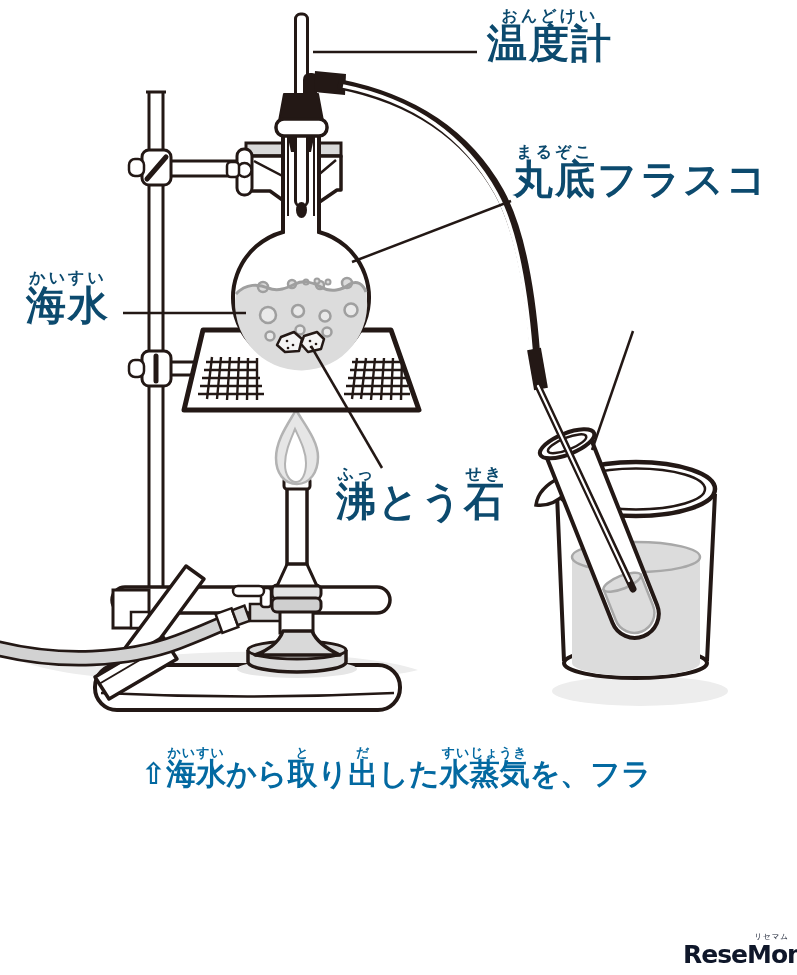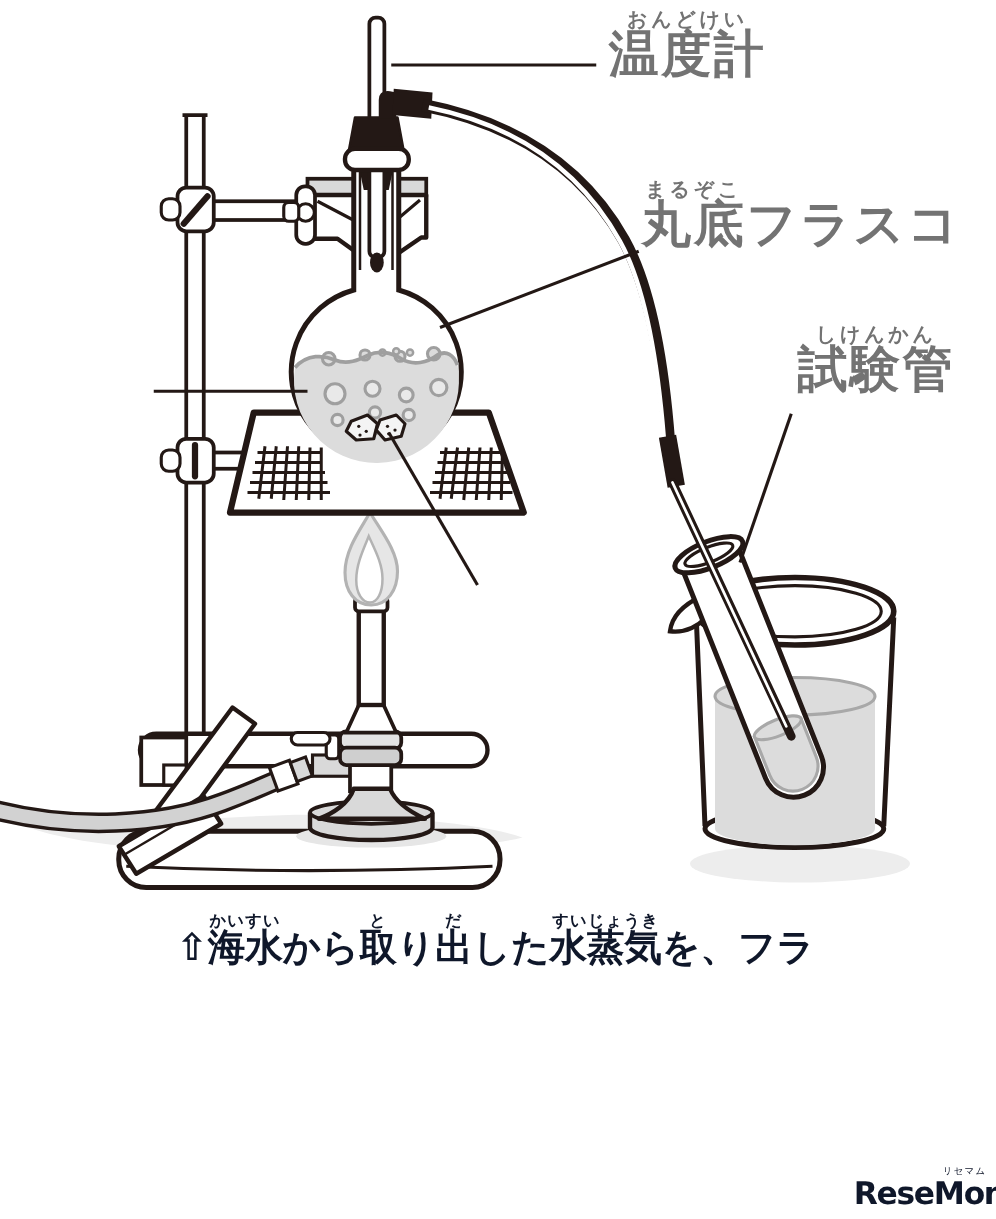--- a/index.html
+++ b/index.html
@@ -1,28 +1,28 @@
 <!DOCTYPE html>
 <html><head>
 <meta charset="utf-8">
 <style>
   html,body{margin:0;padding:0;background:#ffffff;}
   .stage{position:relative;width:797px;height:975px;background:#fff;overflow:hidden;
          font-family:"DejaVu Sans","Liberation Sans",sans-serif;color:#231815;}
   .stage svg{position:absolute;left:0;top:0;}
   .label{position:absolute;font-weight:700;font-size:40px;line-height:1.05;
-         white-space:nowrap;letter-spacing:2px;color:#737373;}
+         white-space:nowrap;letter-spacing:2px;color:#0c4a6e;}
   .label ruby rt, .caption ruby rt{font-size:16px;font-weight:700;letter-spacing:3px;text-align:center;}
   #lb-thermo{left:487px;top:8px;}
   #lb-flask{left:513px;top:144px;}
   #lb-seawater{left:26px;top:270px;}
   #lb-testtube{left:638px;top:260px;}
   #lb-stone{left:336px;top:466px;}
-  .caption{position:absolute;left:141px;top:730px;width:560px;font-weight:700;
-           font-size:30px;color:#0f172a;}
+  .caption{position:absolute;left:141px;top:746px;width:560px;font-weight:700;
+           font-size:30px;color:#0369a1;}
   .caption .caption-line{white-space:nowrap;line-height:1.0;margin-bottom:4px;}
   .caption ruby rt{font-size:13px;letter-spacing:1px;}
   .logo{position:absolute;left:683px;top:930px;width:110px;height:42px;color:#0f172a;}
   .logo .logo-text{position:absolute;left:0;top:10px;font-weight:700;font-size:25px;
                    letter-spacing:-1px;white-space:nowrap;}
   .logo .logo-ruby{position:absolute;right:4px;top:2px;font-size:7.5px;letter-spacing:1px;}
 </style>
 </head>
 <body>
 
@@ -187,21 +187,22 @@
     <path d="M313,52 H477"></path>
     <path d="M352,262 L511,201"></path>
     <path d="M123,313 H246"></path>
     <path d="M633,331 L592,450"></path>
     <path d="M311,346 L382,468"></path>
   </g>
 </svg>
 
 <div class="label" id="lb-thermo"><ruby>温度計<rt>おんどけい</rt></ruby></div>
 <div class="label" id="lb-flask"><ruby>丸底<rt>まるぞこ</rt></ruby><ruby>フラスコ<rt></rt></ruby></div>
-<div class="label" id="lb-testtube"><ruby>試験管<rt>しけんかん</rt></ruby></div>
+<div class="label" id="lb-seawater"><ruby>海水<rt>かいすい</rt></ruby></div>
+<div class="label" id="lb-stone"><ruby>沸<rt>ふっ</rt></ruby><ruby>とう<rt></rt></ruby><ruby>石<rt>せき</rt></ruby></div>
 
 <div class="caption">
   <div class="caption-line"><ruby>⇧<rt></rt></ruby><ruby>海水<rt>かいすい</rt></ruby><ruby>から<rt></rt></ruby><ruby>取<rt>と</rt></ruby><ruby>り<rt></rt></ruby><ruby>出<rt>だ</rt></ruby><ruby>した<rt></rt></ruby><ruby>水蒸気<rt>すいじょうき</rt></ruby><ruby>を、フラ<rt></rt></ruby></div>
 </div>
 
 <div class="logo">
   <span class="logo-ruby">リセマム</span>
   <span class="logo-text">ReseMom.</span>
 </div>
 

